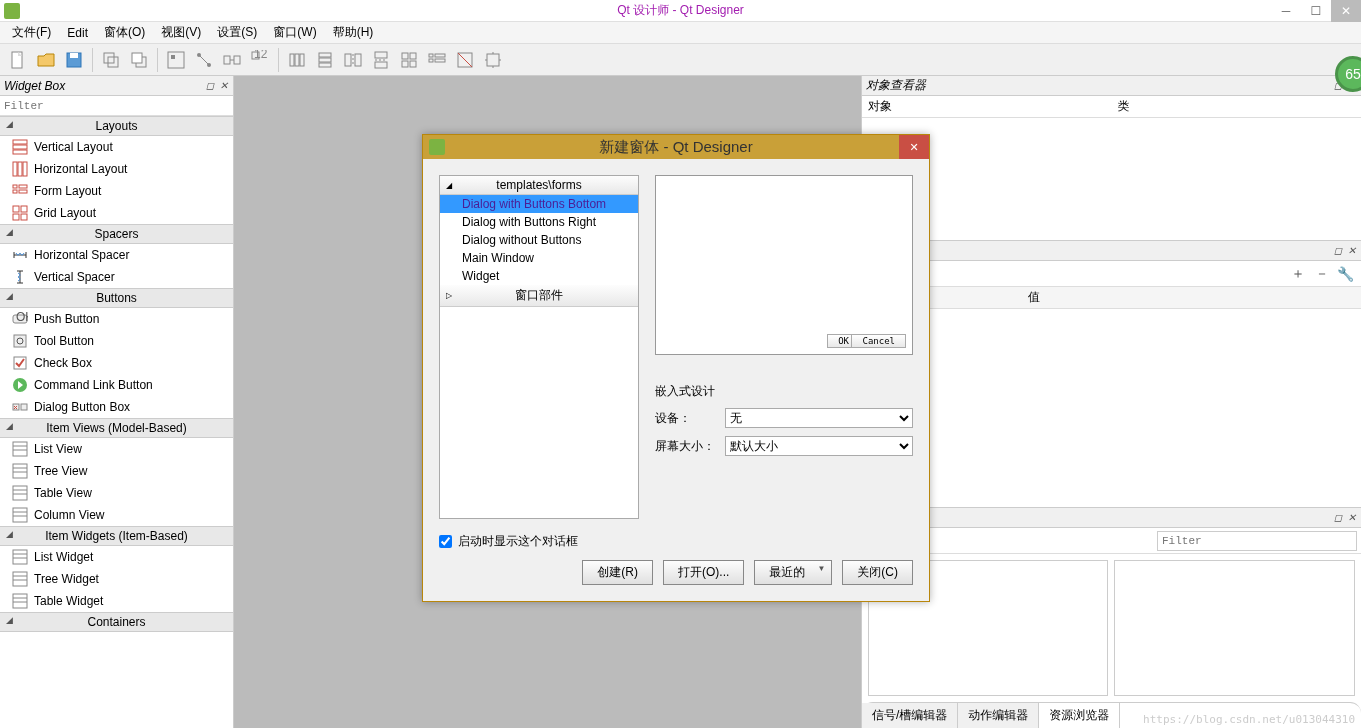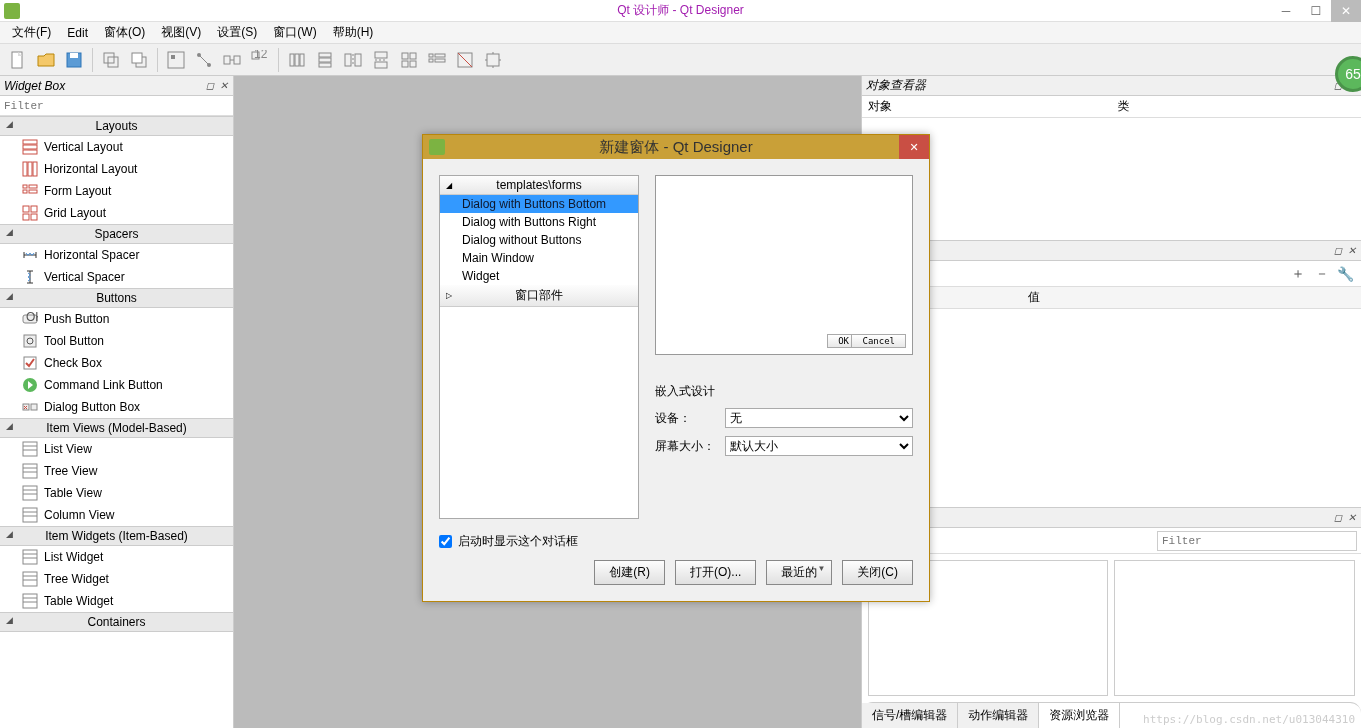--- a/index.html
+++ b/index.html
@@ -28,21 +28,21 @@
 
 
 .widget-box { width: 234px; background: #fff; border-right: 1px solid #ccc; display: flex; flex-direction: column; }
 .panel-header { height: 20px; background: #f0f0f0; border-bottom: 1px solid #ccc; display: flex; align-items: center; padding: 0 4px; font-family: "Courier New", monospace; font-size: 11px; position: relative; font-style: italic; }
 .panel-header .dock-btns { position: absolute; right: 2px; display: flex; gap: 0; }
 .dock-btn { width: 14px; height: 14px; font-size: 10px; display: flex; align-items: center; justify-content: center; cursor: pointer; color: #555; }
 .filter-input { width: 100%; height: 20px; border: none; border-bottom: 1px solid #ddd; padding: 0 4px; font-family: "Courier New", monospace; font-size: 11px; outline: none; }
 .wb-body { flex: 1; overflow-y: auto; }
 .wb-section-hdr { background: #e8e8e8; border: 1px solid #ccc; border-left: none; border-right: none; padding: 2px 4px; text-align: center; position: relative; cursor: pointer; }
 .wb-section-hdr .arrow { position: absolute; left: 6px; font-size: 9px; color: #555; }
-.wb-item { display: flex; align-items: center; padding: 3px 22px; gap: 6px; cursor: grab; }
+.wb-item { display: flex; align-items: center; padding: 3px 12px; gap: 6px; cursor: grab; }
 .wb-ico { width: 16px; height: 16px; flex-shrink: 0; }
 
 
 .center { flex: 1; background: #bbb; position: relative; }
 
 
 .right-panels { width: 500px; display: flex; flex-direction: column; border-left: 1px solid #ccc; background: #fff; }
 .obj-inspector { height: 165px; border-bottom: 1px solid #ccc; display: flex; flex-direction: column; }
 .obj-cols { display: flex; border-bottom: 1px solid #ddd; }
 .obj-col { flex: 1; padding: 2px 6px; }
@@ -69,32 +69,32 @@
 .dialog-title { height: 24px; background: #c9a038; display: flex; align-items: center; position: relative; }
 .dialog-title .qt-icon { width: 16px; height: 16px; margin-left: 6px; background: #7cb342; border-radius: 2px; }
 .dialog-title .dtitle { position: absolute; left: 50%; transform: translateX(-50%); color: #333; font-size: 15px; }
 .dialog-close { position: absolute; right: 0; width: 30px; height: 24px; background: #c94f44; display: flex; align-items: center; justify-content: center; color: #fff; font-size: 11px; cursor: pointer; }
 .dialog-body { flex: 1; padding: 16px; display: flex; flex-direction: column; }
 .dlg-top { display: flex; gap: 16px; flex: 1; }
 .dlg-tree { width: 200px; border: 1px solid #aaa; background: #fff; }
 .dlg-tree-hdr { display: flex; align-items: center; justify-content: center; padding: 2px 0; border-bottom: 1px solid #ccc; background: linear-gradient(#fdfdfd,#e8e8e8); cursor: pointer; position: relative; }
 .dlg-tree-hdr .tri { position: absolute; left: 6px; font-size: 8px; }
 .dlg-tree-item { padding: 2px 6px 2px 22px; cursor: pointer; }
-.dlg-tree-item.selected { background: #3399ff; color: #0f172a; }
+.dlg-tree-item.selected { background: #3399ff; color: #4c1d95; }
 .dlg-right { flex: 1; display: flex; flex-direction: column; }
 .dlg-preview { height: 180px; border: 1px solid #999; background: #fff; position: relative; }
 .dlg-preview .pbtn { position: absolute; bottom: 6px; font-size: 9px; border: 1px solid #aaa; background: linear-gradient(#fff,#e8e8e8); padding: 1px 10px; font-family: monospace; }
 .dlg-embed { margin-top: 28px; }
 .dlg-embed .row { display: flex; align-items: center; margin-top: 8px; gap: 10px; }
 .dlg-embed .lbl { width: 60px; }
 .dlg-embed select { flex: 1; height: 20px; border: 1px solid #aaa; background: #fff; }
 .dlg-check { margin-top: 14px; display: flex; align-items: center; gap: 6px; }
 .dlg-buttons { margin-top: 10px; display: flex; justify-content: flex-end; gap: 10px; }
 .dlg-btn { padding: 3px 14px; border: 1px solid #888; background: linear-gradient(#fdfdfd,#e0e0e0); cursor: pointer; font-size: 12px; }
-.dlg-btn.combo { padding-right: 14px; position: relative; }
+.dlg-btn.combo { padding-right: 26px; position: relative; }
 .dlg-btn.combo::after { content: "▼"; position: absolute; right: 6px; font-size: 8px; color: #555; }
 
 
 .badge { position: absolute; right: -10px; top: 56px; width: 36px; height: 36px; border-radius: 50%; background: #5cb85c; border: 3px solid #4a934a; color: #fff; font-size: 14px; display: flex; align-items: center; justify-content: center; z-index: 50; }
 
 .watermark { position: absolute; right: 6px; bottom: 2px; color: #ccc; font-size: 11px; font-family: monospace; z-index: 200; }
 </style>
 </head>
 <body>
 

